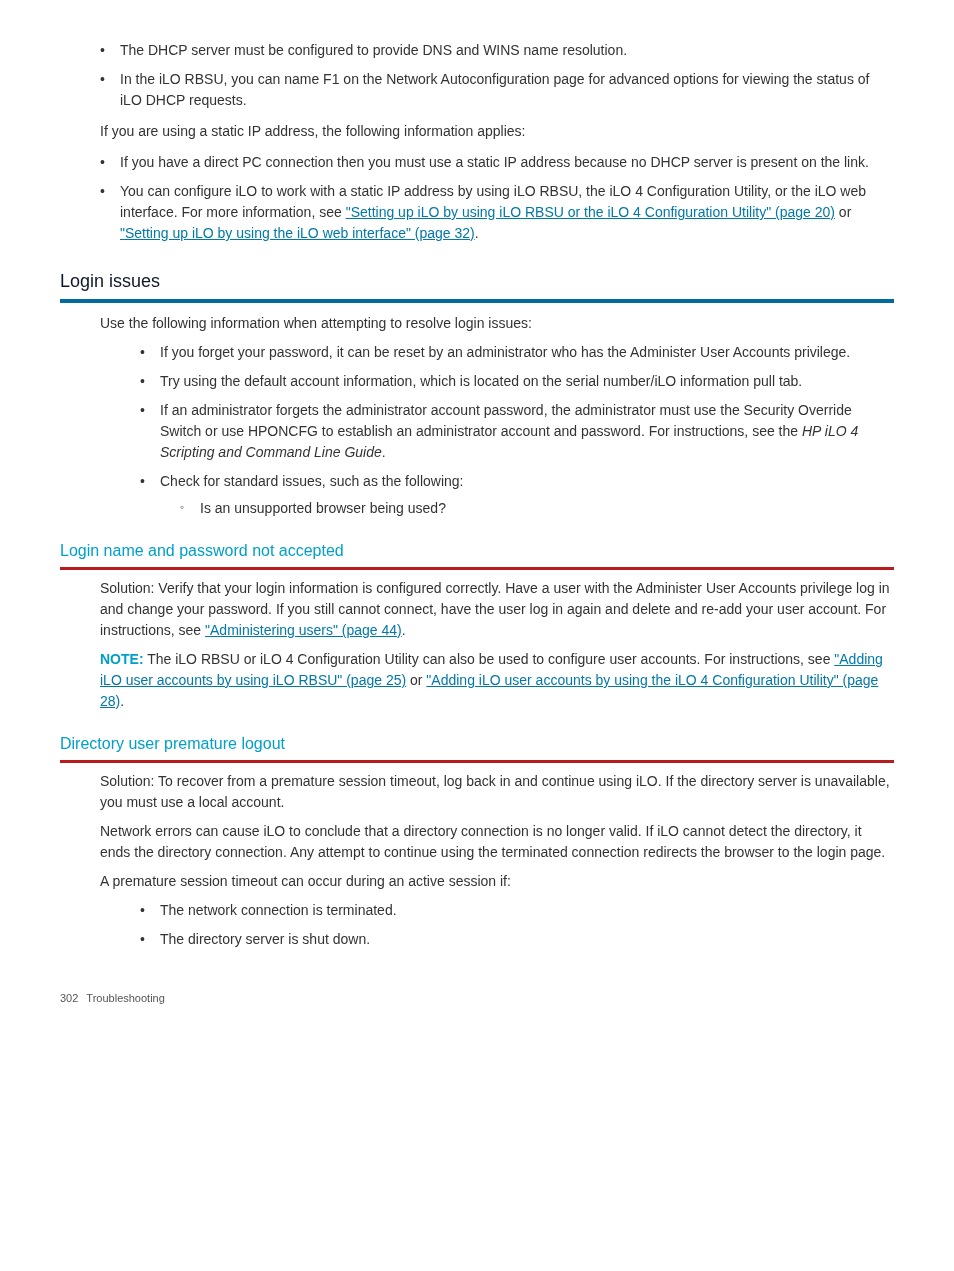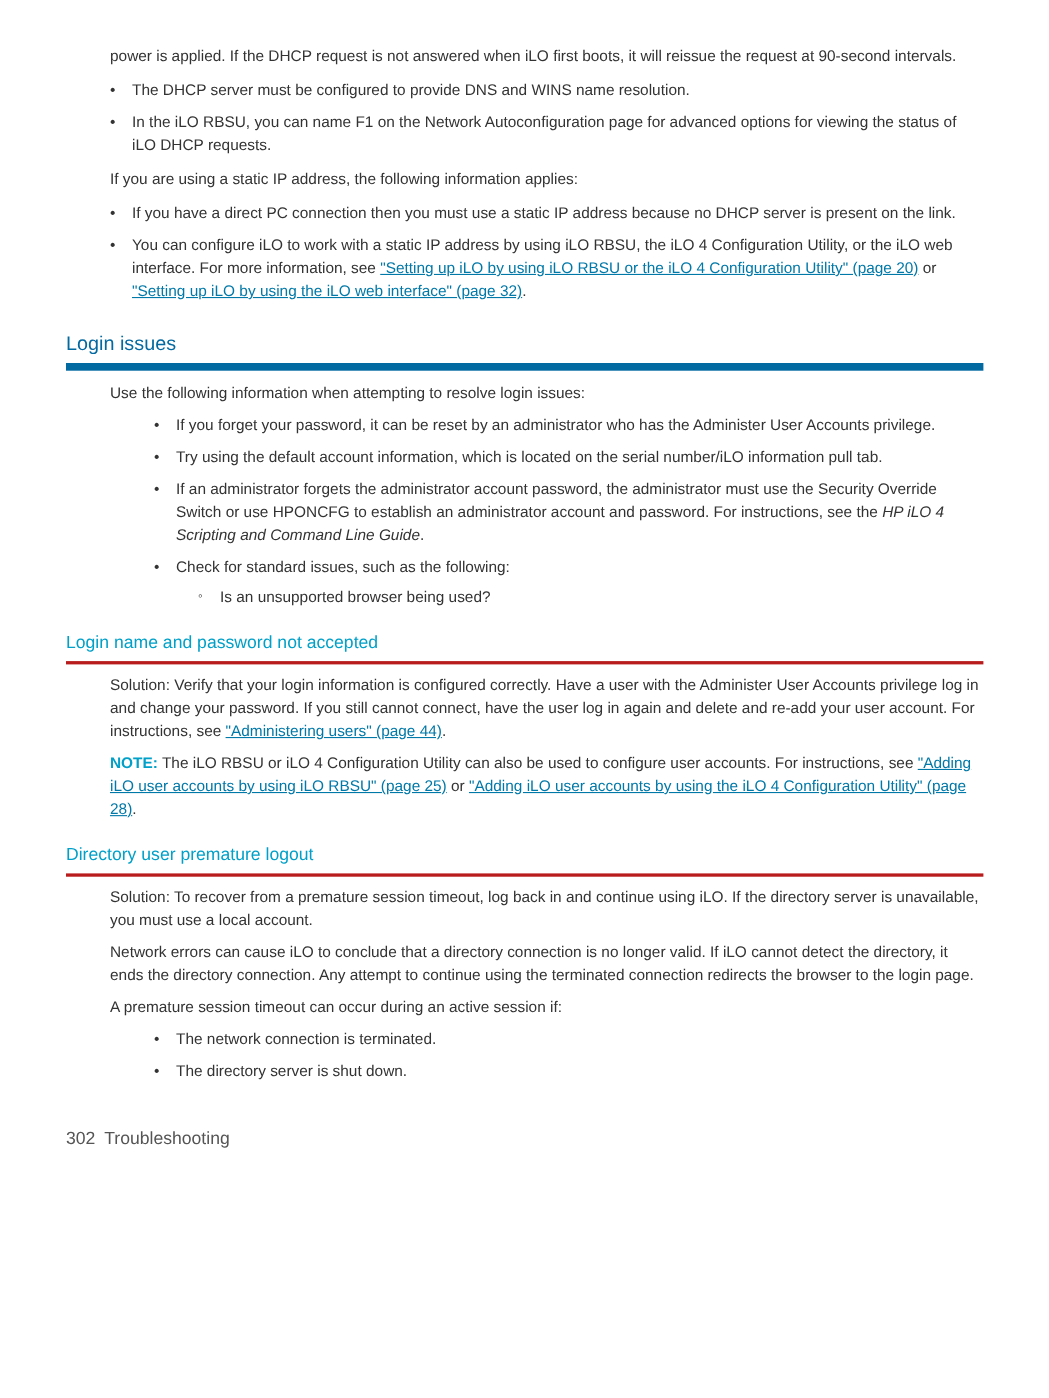--- a/index.html
+++ b/index.html
@@ -60,26 +60,26 @@
 
     .sub-bullet-list li::before {
       content: "◦";
       position: absolute;
       left: 0;
       color: #333;
       font-size: 12px;
     }
 
     .section-heading {
-      color: #0369a1;
+      color: #0f172a;
       font-size: 18px;
       font-weight: normal;
       margin-top: 24px;
       margin-bottom: 10px;
-      border-bottom: 7px solid #0369a1;
+      border-bottom: 4px solid #0369a1;
       padding-bottom: 4px;
     }
 
     .subsection-heading {
       color: #00a0c8;
       font-size: 16px;
       font-weight: normal;
       margin-top: 20px;
       margin-bottom: 8px;
       border-bottom: 3px solid #b91c1c;
@@ -112,38 +112,35 @@
       font-weight: bold;
       color: #00a0c8;
     }
 
     .paragraph {
       margin-bottom: 8px;
     }
 
     .footer {
       margin-top: 40px;
-      font-size: 16px;
+      font-size: 11px;
       color: #555;
     }
 
     .page-number-line {
       display: flex;
       align-items: center;
       gap: 8px;
     }
   </style>
 </head>
 <body>
 
 <div class="page-content">
 
-  <div class="intro-paragraph">
-    <p class="paragraph">power is applied. If the DHCP request is not answered when iLO first boots, it will reissue the request at 90-second intervals.</p>
-  </div>
 
   <ul class="bullet-list">
     <li>
       <span>The DHCP server must be configured to provide DNS and WINS name resolution.</span>
     </li>
     <li>
       <span>In the iLO RBSU, you can name </span><span class="bold">F1</span><span> on the </span><span class="bold">Network Autoconfiguration</span><span> page for advanced options for viewing the status of iLO DHCP requests.</span>
     </li>
   </ul>
 

